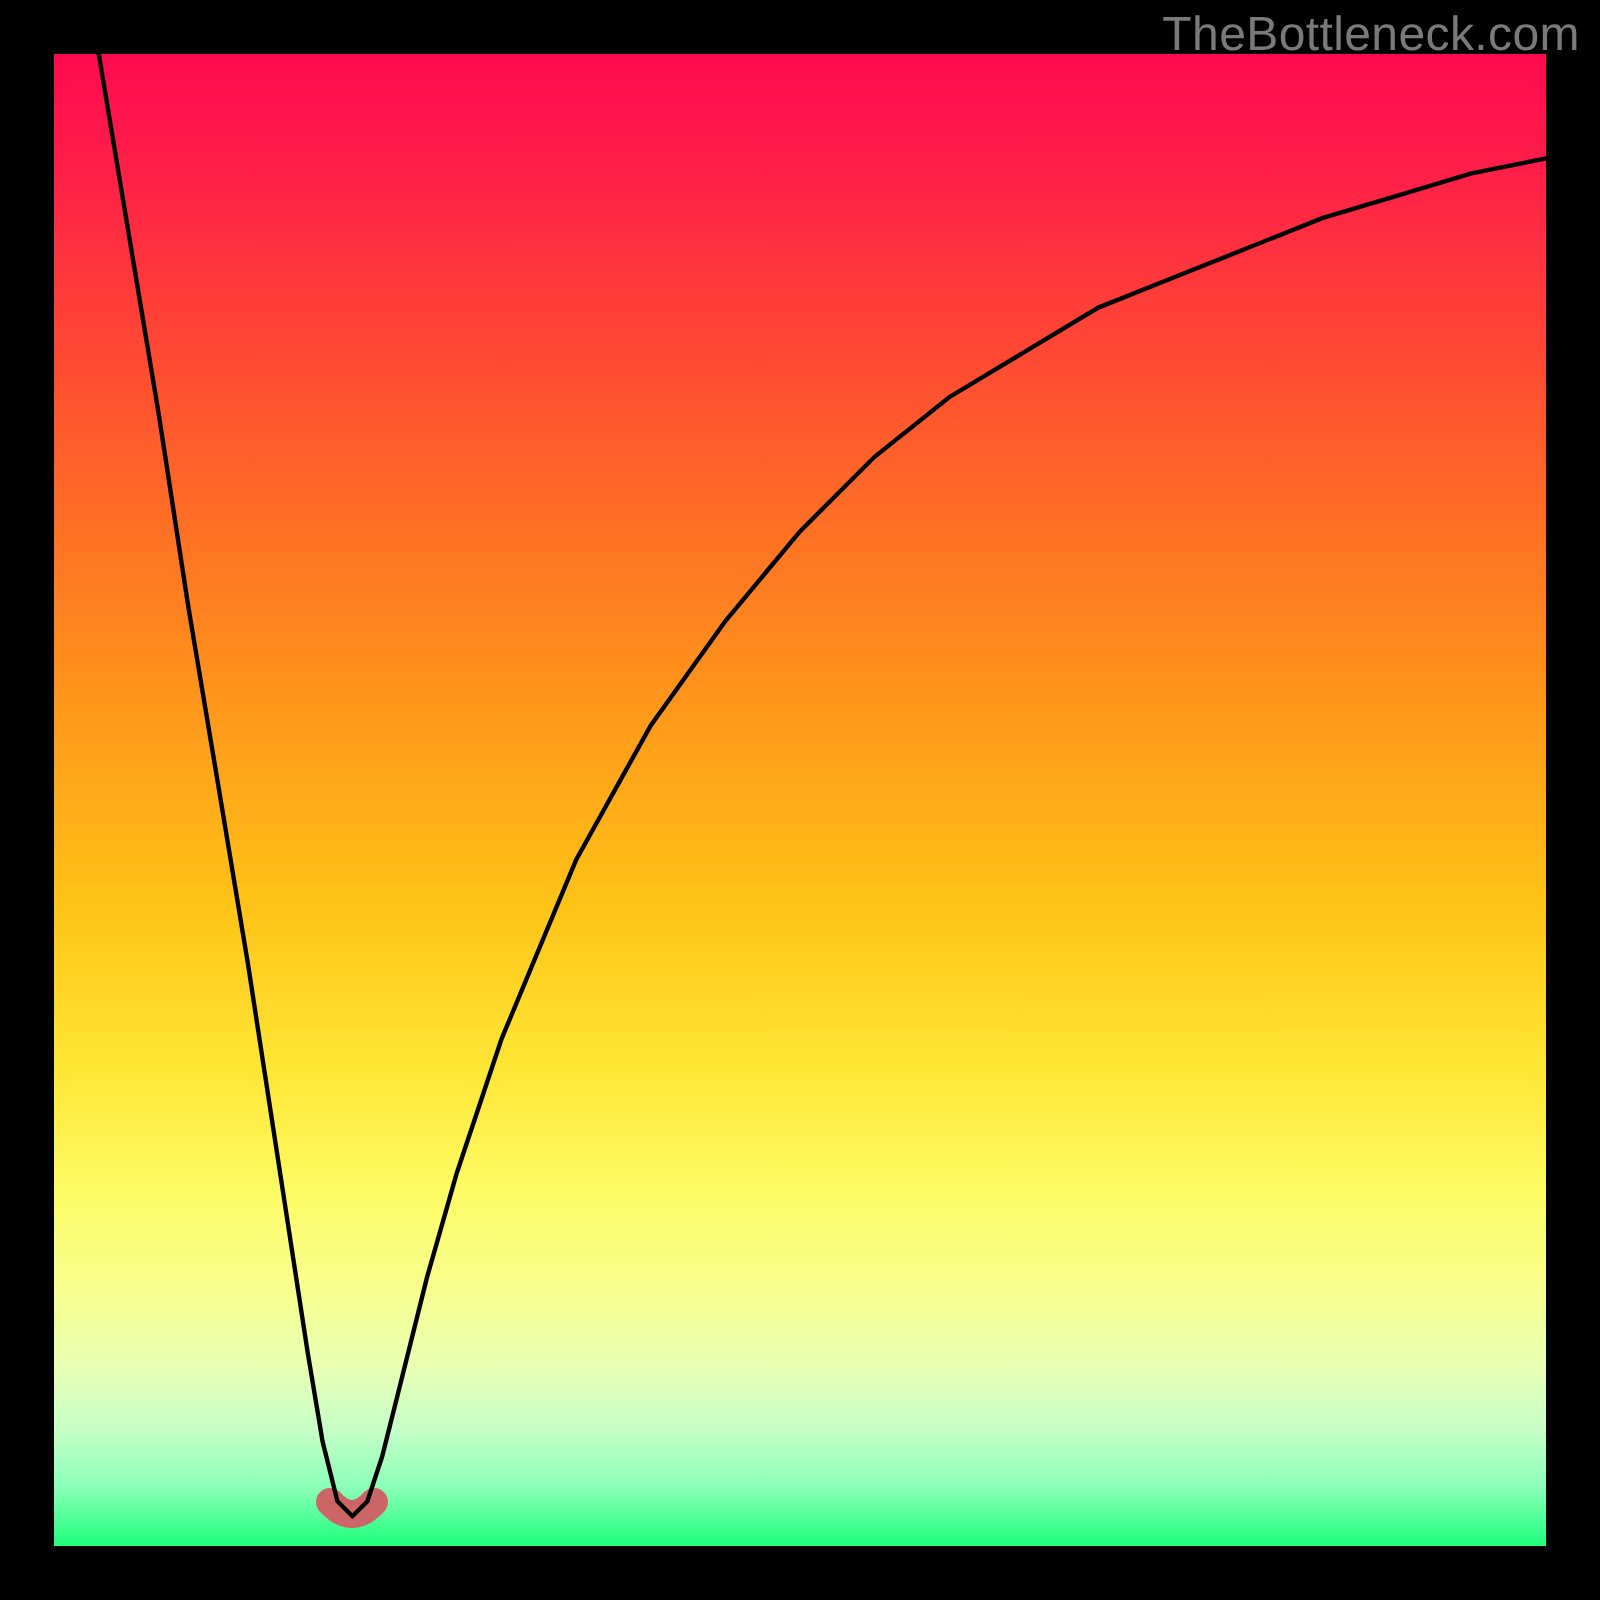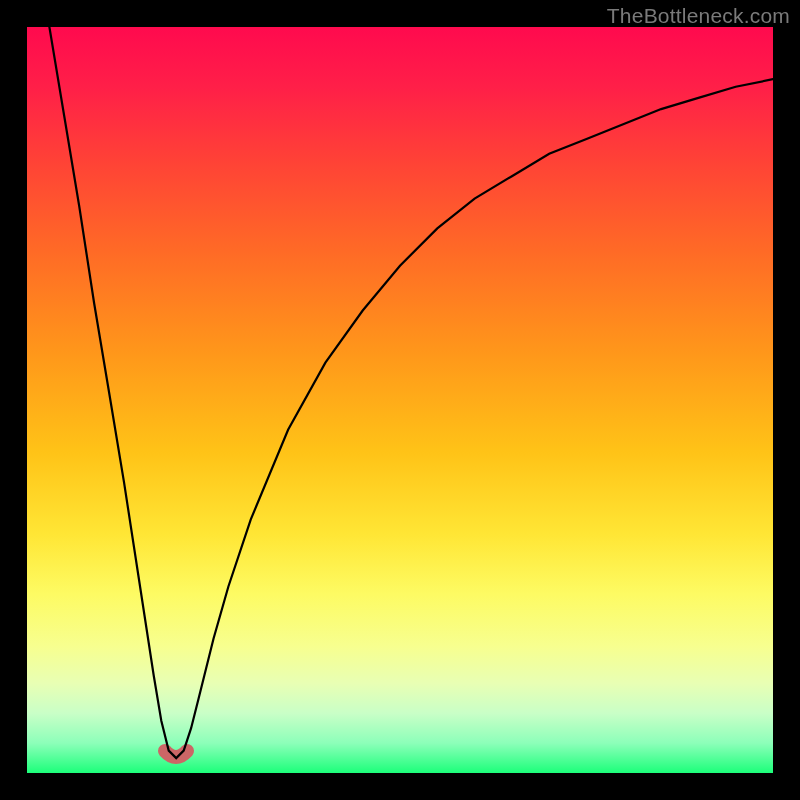--- a/index.html
+++ b/index.html
@@ -62,21 +62,21 @@
     stroke: #cc6666;
     stroke-width: 14;
     stroke-linecap: round;
     stroke-linejoin: round;
   }
   .watermark {
     position: absolute;
     top: 4px;
     right: 10px;
     color: #7a7a7a;
-    font-size: 21px;
+    font-size: 24px;
     letter-spacing: 0.2px;
     font-weight: 500;
     pointer-events: none;
   }
 </style>
 </head>
 <body>
 
 <div class="frame">
   <div class="plot">

